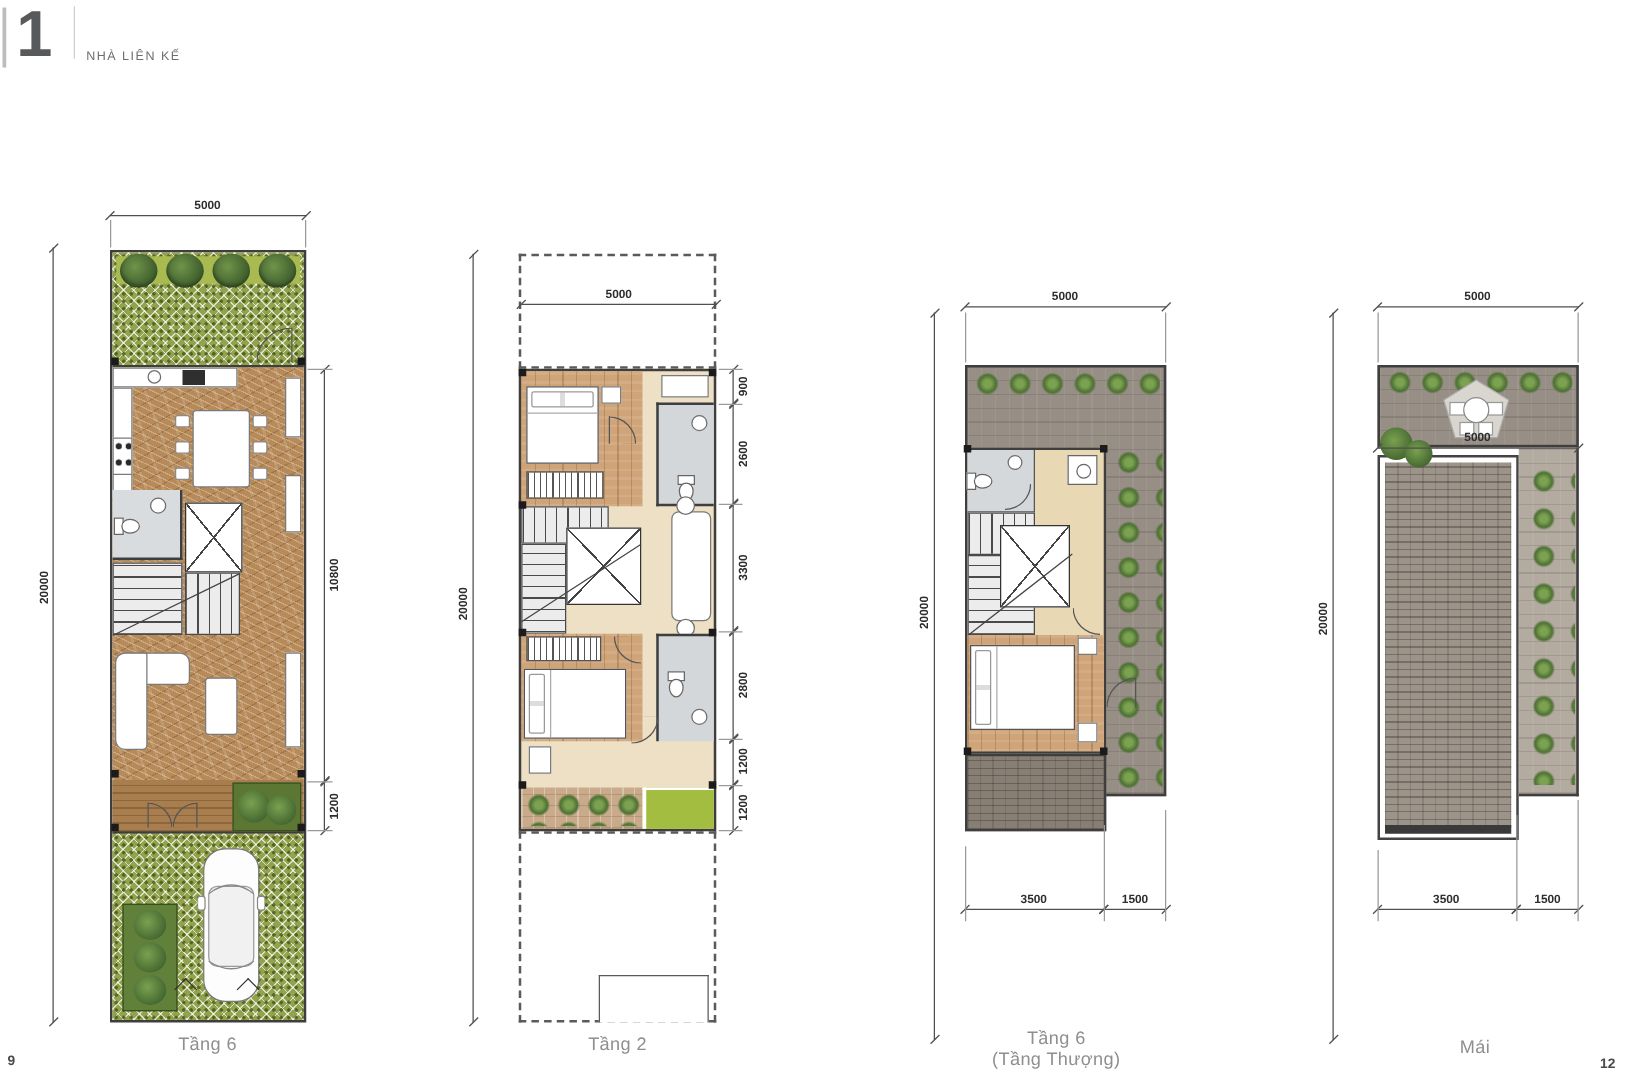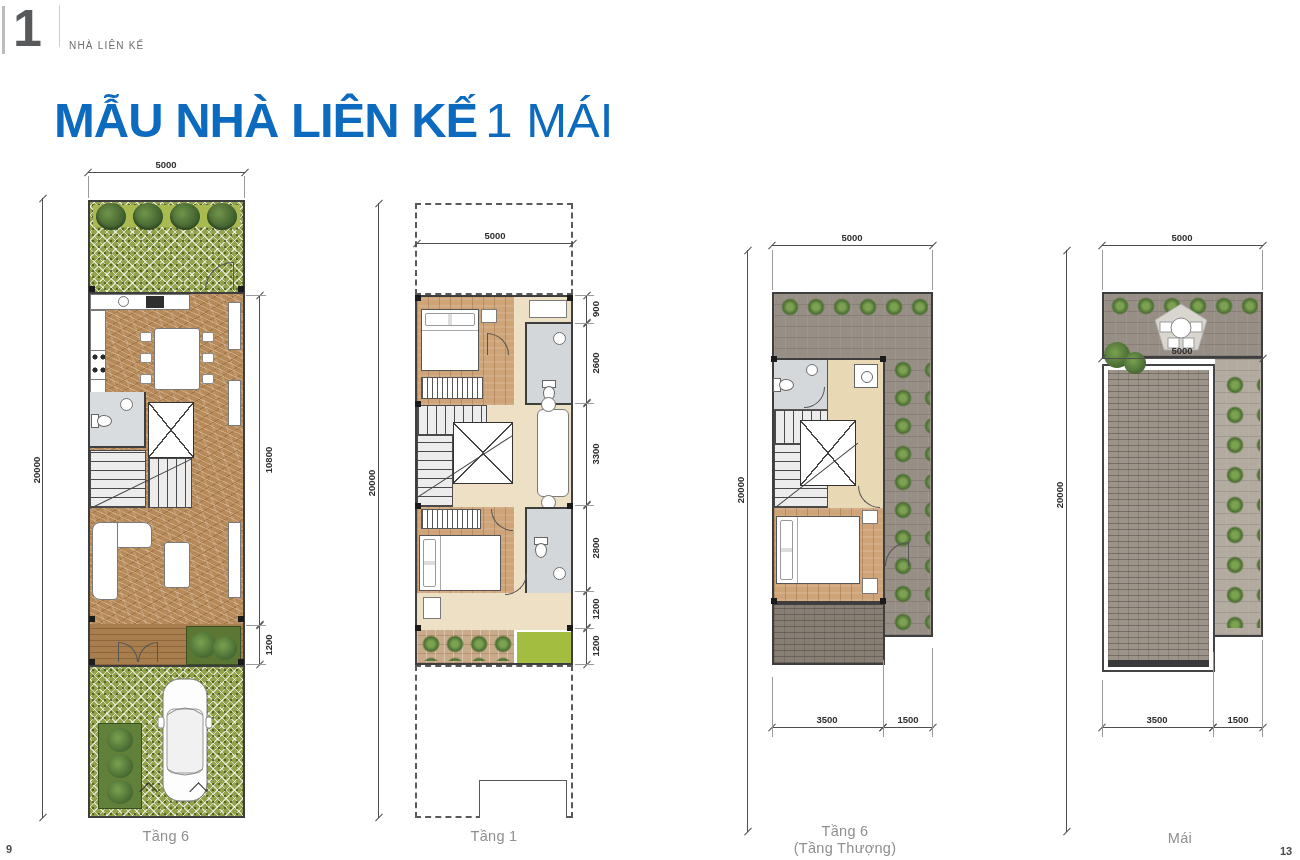--- a/index.html
+++ b/index.html
@@ -102,21 +102,20 @@
 </head>
 <body>
 
 <div class="page">
 
   <div class="chap-bar"></div>
   <div class="chap-num" style="color: rgb(88, 89, 91);">1</div>
   <div class="chap-sep"></div>
   <div class="chap-label">NHÀ LIÊN KẾ</div>
 
-  <h1 class="title" style="color: rgb(12, 106, 191);"><span class="tb">MẪU NHÀ LIÊN KẾ</span><span class="tl">1 MÁI</span></h1>
 
   <div class="p1">
     <div class="abs lattice" style="left:0;top:0;right:0;height:92px;border-bottom:2px solid #3e3e3e">
       <div class="abs" style="left:3px;right:3px;top:3px;height:22px;background:#a9ba50"></div>
       <div class="tree" style="left:6px;top:1px;width:30px;height:27px"></div>
       <div class="tree" style="left:43px;top:1px;width:30px;height:27px"></div>
       <div class="tree" style="left:80px;top:1px;width:30px;height:27px"></div>
       <div class="tree" style="left:117px;top:1px;width:30px;height:27px"></div>
       <div class="arc tl" style="left:115px;top:60px;width:28px;height:28px"></div>
       <div class="leaf" style="left:143px;top:60px;width:1px;height:28px"></div>
@@ -347,21 +346,21 @@
   <div class="dlabel v" style="left:1059px;top:495px">20000</div>
   <div class="dh" style="left:1102px;top:727px;width:111px"></div>
   <div class="dlabel" style="left:1157px;top:725px">3500</div>
   <div class="dh" style="left:1213px;top:727px;width:50px"></div>
   <div class="dlabel" style="left:1238px;top:725px">1500</div>
   <div class="ext" style="left:1102px;top:680px;width:1px;height:57px"></div>
   <div class="ext" style="left:1213px;top:652px;width:1px;height:85px"></div>
   <div class="ext" style="left:1262px;top:640px;width:1px;height:97px"></div>
 
   <div class="flabel" style="left: 166px; top: 828px; color: rgb(143, 143, 143);">Tầng 6</div>
-  <div class="flabel" style="left: 494px; top: 828px; color: rgb(143, 143, 143);">Tầng 1</div>
+  <div class="flabel" style="left: 494px; top: 828px; color: rgb(143, 143, 143);">Tầng 2</div>
   <div class="flabel" style="left: 845px; top: 823px; color: rgb(143, 143, 143);">Tầng 6</div>
   <div class="flabel" style="left: 845px; top: 840px; color: rgb(143, 143, 143);">(Tầng Thượng)</div>
   <div class="flabel" style="left: 1180px; top: 830px; color: rgb(143, 143, 143);">Mái</div>
 
   <div class="pageno" style="left:6px;top:843px">9</div>
-  <div class="pageno" style="left:1280px;top:845px">13</div>
+  <div class="pageno" style="left:1280px;top:845px">12</div>
 
 </div>
 
 </body></html>

